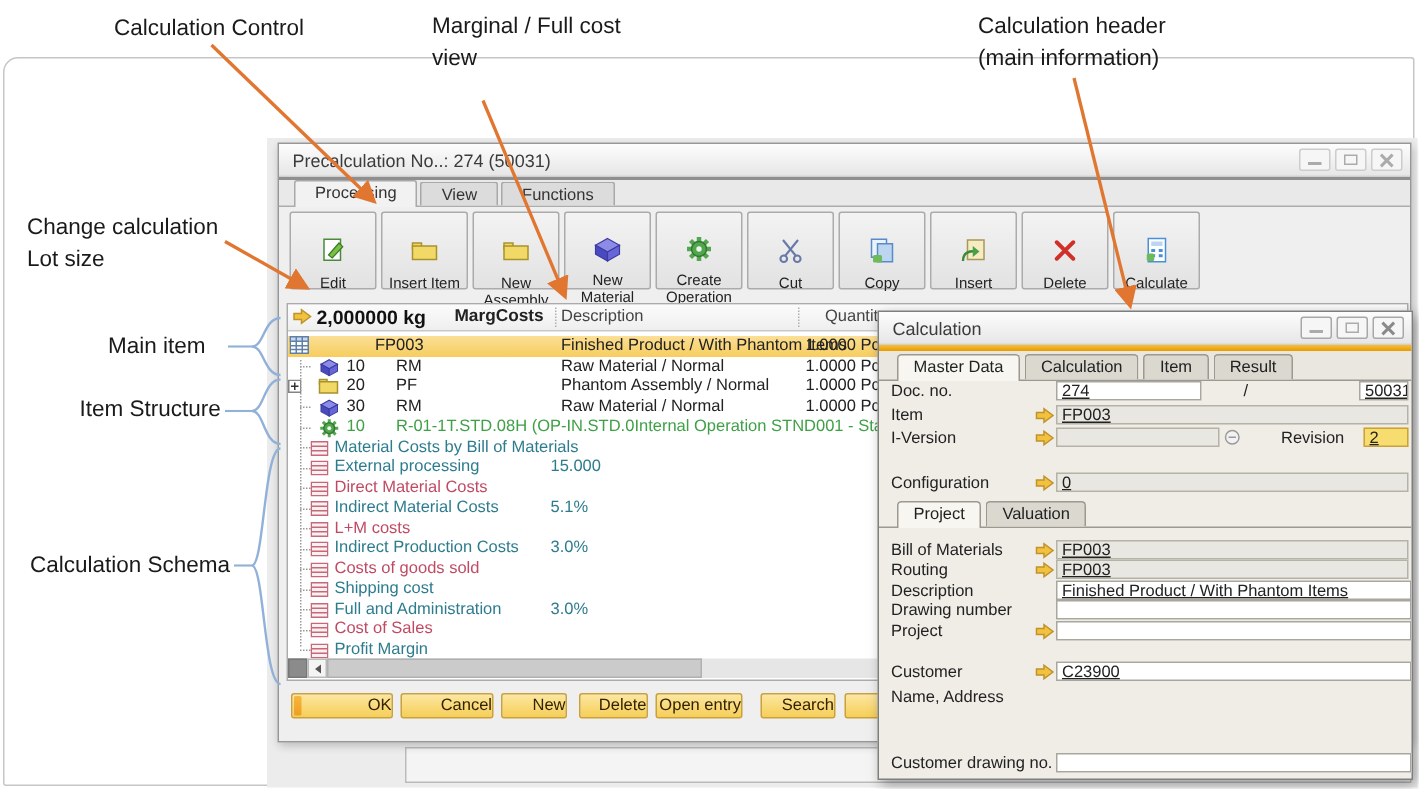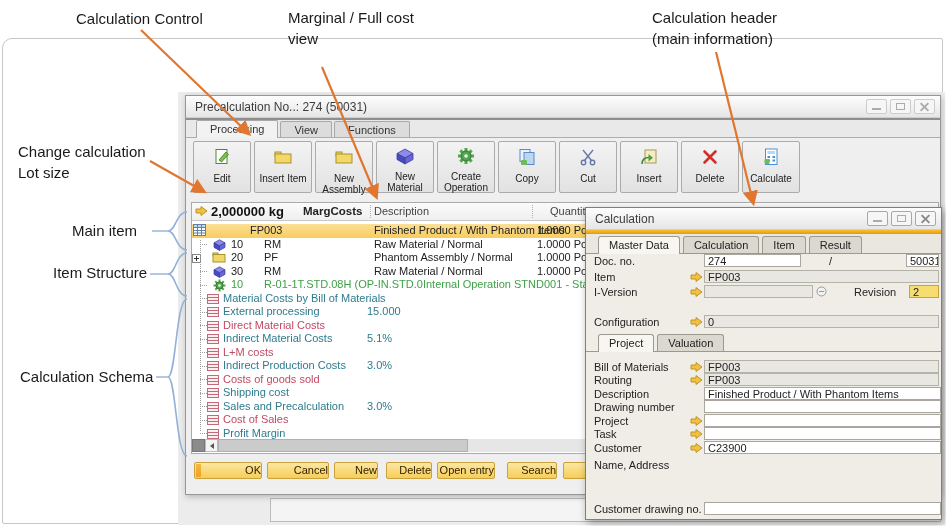--- a/index.html
+++ b/index.html
@@ -23,21 +23,21 @@
   .cw .wbtn{border-color:#A8A8A8;}
   .cw .wbtn.close::before,.cw .wbtn.close::after{background:#8A8A8A;}
 
   
   .mw-tabs{position:absolute;left:0;top:22px;right:0;height:20px;background:#E9E9E9;border-top:2px solid #8F8F8F;border-bottom:1px solid #ADADAD;padding-left:10px;display:flex;align-items:flex-end;box-sizing:border-box;}
   .mtab{height:16px;line-height:16px;padding:0 13px;font-size:11px;color:#333;background:#DCDCDC;border:1px solid #A8A8A8;border-bottom:none;border-radius:2px 2px 0 0;margin-right:2px;box-sizing:border-box;}
   .mtab.active{background:#F2F2F2;position:relative;top:1px;height:18px;}
 
   
   .toolbar{position:absolute;left:7px;top:45px;height:55px;display:flex;gap:3px;}
-  .tbtn{width:58px;height:52px;background:linear-gradient(#F3F3F3,#E2E2E2);border:1px solid #ABABAB;border-radius:2px;display:flex;flex-direction:column;align-items:center;padding-top:5px;box-sizing:border-box;}
+  .tbtn{width:58px;height:52px;background:linear-gradient(#F3F3F3,#E2E2E2);border:1px solid #ABABAB;border-radius:2px;display:flex;flex-direction:column;align-items:center;padding-top:15px;box-sizing:border-box;}
   .tbtn .lbl{font-size:10px;color:#222;text-align:center;line-height:11px;margin-top:2px;}
 
   
   .grid{position:absolute;left:5px;top:106px;width:748px;height:252px;background:#fff;border:1px solid #ABABAB;box-sizing:border-box;overflow:hidden;}
   .ghead{position:relative;height:17px;background:linear-gradient(#FBFBFB,#EFEFEF);border-bottom:1px solid #C8C8C8;font-size:11px;color:#444;}
   .ghead .h{position:absolute;top:2px;}
   .gsep{position:absolute;top:2px;bottom:2px;border-left:1px dotted #B0B0B0;}
   .rows{margin-top:3px;position:relative;}
   .g-row{position:relative;height:13.5px;font-size:11px;line-height:13.5px;white-space:nowrap;color:#222;}
   .g-row .c{position:absolute;top:0;}
@@ -137,34 +137,34 @@
                 <rect x="7.5" y="1" width="3" height="16" transform="rotate(45 9 9)"></rect>
                 <rect x="1" y="7.5" width="16" height="3" transform="rotate(45 9 9)"></rect>
               </g>
               <circle cx="9" cy="9" r="5" fill="#53A64E" stroke="#2F7A2F"></circle>
               <circle cx="9" cy="9" r="1.8" fill="#EAF6EA"></circle>
             </svg></span>
         <span class="lbl">Create Operation</span>
       </div>
       <div class="tbtn">
         <span><svg width="20" height="20">
-              <rect x="3" y="2.5" width="10" height="12" fill="#EAF2FB" stroke="#5A8AC8"></rect>
-              <rect x="7" y="5.5" width="10" height="12" fill="#BCD6F0" stroke="#5A8AC8"></rect>
-              <rect x="4" y="13" width="6" height="5" fill="#6DBB5A" rx="1"></rect>
-            </svg></span>
-        <span class="lbl">Copy</span>
-      </div>
-      <div class="tbtn">
-        <span><svg width="20" height="20">
               <line x1="5" y1="3" x2="13.5" y2="13.5" stroke="#6878A8" stroke-width="1.4"></line>
               <line x1="15" y1="3" x2="6.5" y2="13.5" stroke="#6878A8" stroke-width="1.4"></line>
               <circle cx="5.5" cy="15.5" r="2.2" fill="none" stroke="#6878A8" stroke-width="1.4"></circle>
               <circle cx="14.5" cy="15.5" r="2.2" fill="none" stroke="#6878A8" stroke-width="1.4"></circle>
             </svg></span>
         <span class="lbl">Cut</span>
+      </div>
+      <div class="tbtn">
+        <span><svg width="20" height="20">
+              <rect x="3" y="2.5" width="10" height="12" fill="#EAF2FB" stroke="#5A8AC8"></rect>
+              <rect x="7" y="5.5" width="10" height="12" fill="#BCD6F0" stroke="#5A8AC8"></rect>
+              <rect x="4" y="13" width="6" height="5" fill="#6DBB5A" rx="1"></rect>
+            </svg></span>
+        <span class="lbl">Copy</span>
       </div>
       <div class="tbtn">
         <span><svg width="20" height="20">
               <rect x="6" y="3" width="11" height="13" fill="#F6ECC2" stroke="#A89858"></rect>
               <path d="M3,17 C3,11.5 7,10.5 10,10.5" stroke="#3A8A3A" fill="none" stroke-width="1.6"></path>
               <path d="M9.5,7 L14,10.7 L9.5,14.4 Z" fill="#4AA04A"></path>
             </svg></span>
         <span class="lbl">Insert</span>
       </div>
       <div class="tbtn">
@@ -339,21 +339,21 @@
               </svg></span>
             <span class="c" style="left: 31px; color: rgb(45, 124, 142);">Shipping cost</span>
             <span class="c" style="left: 175px; color: rgb(45, 124, 142);"></span>
           </div>
         <div class="g-row stub">
             <span class="ti" style="left:15px;top:2px"><svg width="12" height="10">
                 <rect x="0.5" y="0.5" width="11" height="9" fill="#FDF0F0" stroke="#C4687A"></rect>
                 <line x1="0.5" y1="3.5" x2="11.5" y2="3.5" stroke="#C4687A"></line>
                 <line x1="0.5" y1="6.5" x2="11.5" y2="6.5" stroke="#C4687A"></line>
               </svg></span>
-            <span class="c" style="left: 31px; color: rgb(45, 124, 142);">Sales and Precalculation</span>
+            <span class="c" style="left: 31px; color: rgb(45, 124, 142);">Full and Administration</span>
             <span class="c" style="left: 175px; color: rgb(45, 124, 142);">3.0%</span>
           </div>
         <div class="g-row stub">
             <span class="ti" style="left:15px;top:2px"><svg width="12" height="10">
                 <rect x="0.5" y="0.5" width="11" height="9" fill="#FDF0F0" stroke="#C4687A"></rect>
                 <line x1="0.5" y1="3.5" x2="11.5" y2="3.5" stroke="#C4687A"></line>
                 <line x1="0.5" y1="6.5" x2="11.5" y2="6.5" stroke="#C4687A"></line>
               </svg></span>
             <span class="c" style="left: 31px; color: rgb(192, 74, 99);">Cost of Sales</span>
             <span class="c" style="left: 175px; color: rgb(192, 74, 99);"></span>
@@ -464,27 +464,20 @@
     <div class="crow" style="top:179px">
       <span class="clabel">Description</span>
       <span class="cfield f-white" style="left:118px;width:237px">Finished Product / With Phantom Items</span>
     </div>
     <div class="crow" style="top:192px">
       <span class="clabel">Drawing number</span>
       <span class="cfield f-white" style="left:118px;width:237px"></span>
     </div>
     <div class="crow" style="top:206px">
       <span class="clabel">Project</span>
-      <span class="arr"><svg width="13" height="12">
-            <path d="M1,4 H6 V1.5 L12,6 L6,10.5 V8 H1 Z" fill="#F2C23E" stroke="#C0922A"></path>
-          </svg></span>
-      <span class="cfield f-white" style="left:118px;width:237px"></span>
-    </div>
-    <div class="crow" style="top:219px">
-      <span class="clabel">Task</span>
       <span class="arr"><svg width="13" height="12">
             <path d="M1,4 H6 V1.5 L12,6 L6,10.5 V8 H1 Z" fill="#F2C23E" stroke="#C0922A"></path>
           </svg></span>
       <span class="cfield f-white" style="left:118px;width:237px"></span>
     </div>
     <div class="crow" style="top:233px">
       <span class="clabel">Customer</span>
       <span class="arr"><svg width="13" height="12">
             <path d="M1,4 H6 V1.5 L12,6 L6,10.5 V8 H1 Z" fill="#F2C23E" stroke="#C0922A"></path>
           </svg></span>

